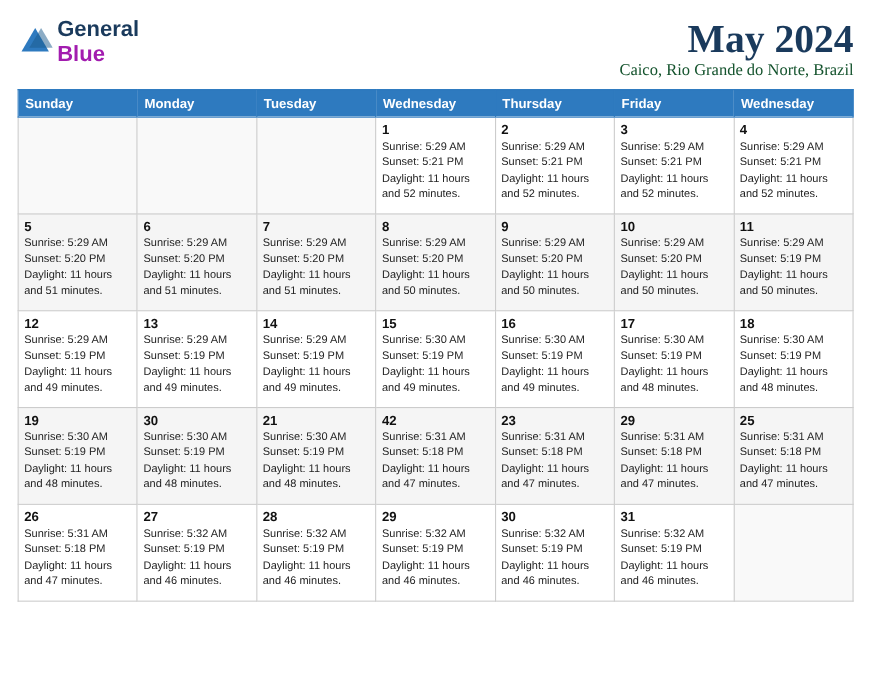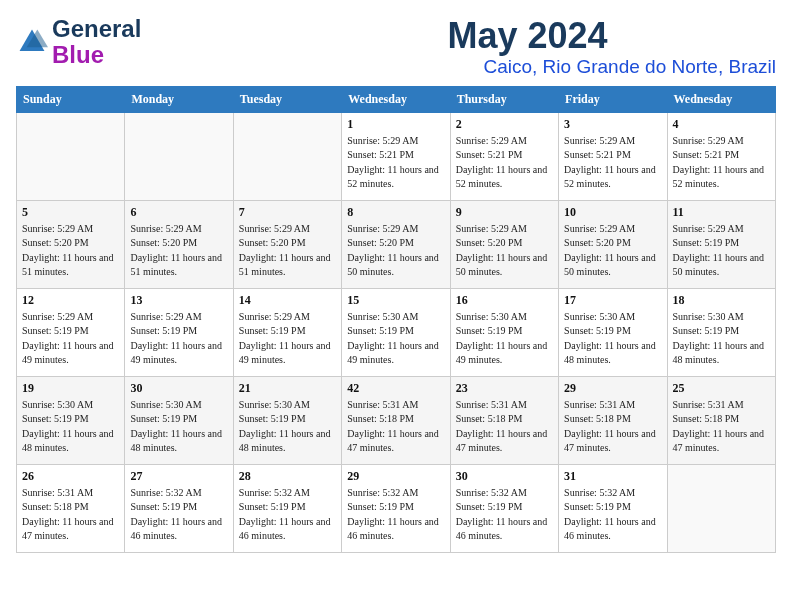--- a/index.html
+++ b/index.html
@@ -15,48 +15,49 @@
       justify-content: space-between;
       align-items: flex-start;
       margin-bottom: 8px;
     }
     .logo {
       display: flex;
       align-items: center;
       gap: 4px;
     }
     .logo-text {
-      font-size: 24px;
+      font-size: 20px;
       font-weight: bold;
       color: #1a3a5c;
       line-height: 1.1;
     }
     .logo-blue { color: #a21caf; }
     .logo-icon {
       width: 32px;
       height: 32px;
     }
     .title-block {
+      text-align: right;
+      font-family: Liberation Serif, serif;
     }
     .month-title {
       font-size: 36px;
       font-weight: bold;
       color: #1a3a5c;
       line-height: 1.1;
     }
     .location-title {
-      font-size: 19px;
-      color: #1d4ed8;
+      font-size: 15px;
+      color: #14532d;
       margin-left: 36px;
     }
     .calendar {
       width: 100%;
       border-collapse: collapse;
       font-size: 10.5px;
-      font-family: Liberation Serif, serif;
     }
     .calendar th {
       background: #2e7abf;
       color: #fff;
       text-align: left;
       padding: 5px 6px;
       font-size: 12px;
       font-weight: bold;
       border: 1px solid #2e7abf;
     }

